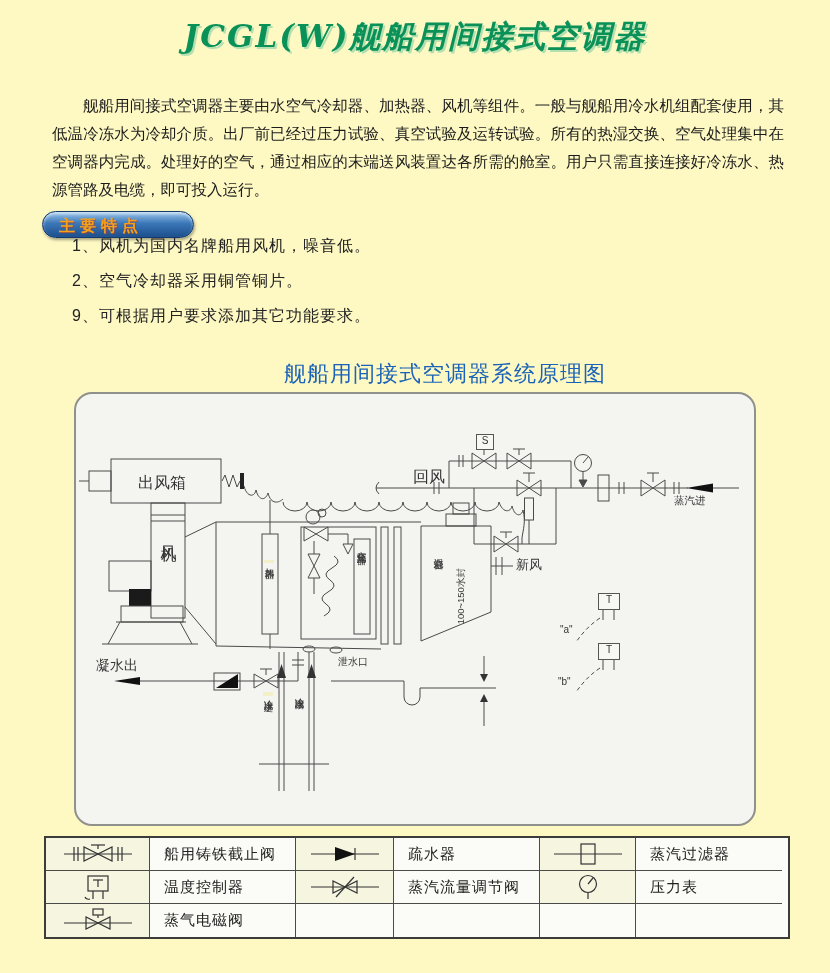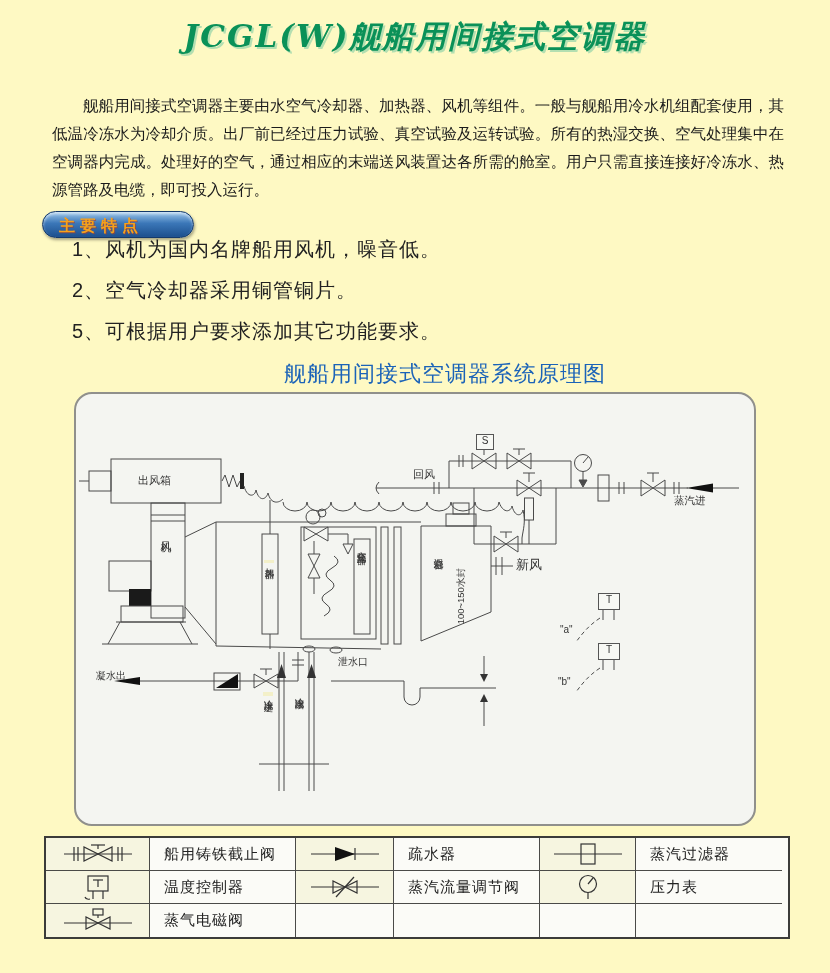--- a/index.html
+++ b/index.html
@@ -14,29 +14,29 @@
   .intro{position:absolute;left:52px;top:76px;width:732px;
     font-size:15.5px;line-height:1.82;text-align:justify;text-indent:2em;color:#1b1b1b;}
   
   .badge{position:absolute;left:42px;top:187px;width:152px;height:27px;
     border-radius:14px;border:1px solid #14396b;
     background:linear-gradient(180deg,#9cc6ea 0%,#3b77b8 45%,#1c4f8d 100%);
     box-shadow:inset 0 2px 3px rgba(255,255,255,.55),1px 2px 3px rgba(0,0,0,.35);
     color:#f7a11a;font-weight:bold;font-size:16px;letter-spacing:5px;
     line-height:27px;padding-left:16px;box-sizing:border-box;
     text-shadow:1px 1px 0 rgba(170,60,40,.65);margin-top:24px;}
-  .features{position:absolute;left:72px;top:236px;font-size:20px;color:#222;}
+  .features{position:absolute;left:72px;top:236px;font-size:16px;color:#222;}
   .features .feat{margin-bottom:14px;letter-spacing:1px;}
   
   .diagram-title{position:absolute;top:359px;left:0;width:100%;text-align:center;
     font-size:22px;font-weight:normal;letter-spacing:1px;color:#1b63b8;padding-left:30px;}
   .panel{position:absolute;left:74px;top:392px;width:682px;height:434px;
     background:#f4f5f1;border:2px solid #90908c;border-radius:18px;box-sizing:border-box;}
   .panel svg{position:absolute;left:0;top:0;}
-  .dlabel{position:absolute;font-size:11px;color:#333;white-space:nowrap;line-height:1.1;}
+  .dlabel{position:absolute;font-size:16px;color:#333;white-space:nowrap;line-height:1.1;}
   .vlabel{writing-mode:vertical-rl;text-orientation:upright;letter-spacing:1px;}
   .boxed{border:1px solid #555;background:#f7f8f4;text-align:center;}
   .hl{background:#f3f0c9;}
   .rot{transform:rotate(-90deg);transform-origin:center center;}
   
   .legend{position:absolute;left:44px;top:836px;width:742px;
     border:2px solid #3c3c3a;background:#fbfbf7;
     display:grid;grid-template-columns:104px 146px 98px 146px 96px 146px;
     grid-auto-rows:33px;}
   .lcell{border-right:1px solid #4a4a48;border-bottom:1px solid #4a4a48;
@@ -54,21 +54,21 @@
 
   <div class="main-title">JCGL(W)舰船用间接式空调器</div>
 
   <p class="intro">舰船用间接式空调器主要由水空气冷却器、加热器、风机等组件。一般与舰船用冷水机组配套使用，其低温冷冻水为冷却介质。出厂前已经过压力试验、真空试验及运转试验。所有的热湿交换、空气处理集中在空调器内完成。处理好的空气，通过相应的末端送风装置达各所需的舱室。用户只需直接连接好冷冻水、热源管路及电缆，即可投入运行。</p>
 
   <div class="badge">主要特点</div>
 
   <div class="features">
     <div class="feat">1、风机为国内名牌船用风机，噪音低。</div>
     <div class="feat">2、空气冷却器采用铜管铜片。</div>
-    <div class="feat">5、可根据用户要求添加其它功能要求。</div>
+    <div class="feat">9、可根据用户要求添加其它功能要求。</div>
   </div>
 
   <div class="diagram-title">舰船用间接式空调器系统原理图</div>
 
   <div class="panel">
     <svg width="682" height="433" viewBox="0 0 682 433">
       <g fill="none" stroke="#4a4a4a" stroke-width="1">
 
         <g>
           <line x1="3" y1="87" x2="13" y2="87"></line>
@@ -248,21 +248,21 @@
     <div class="dlabel boxed" style="left:400px;top:40px;width:16px;height:14px;font-size:10px;">S</div>
     <div class="dlabel" style="left:598px;top:101px;font-size:10.5px;">蒸汽进</div>
     <div class="dlabel" style="left:440px;top:164px;font-size:13px;">新风</div>
     <div class="dlabel vlabel" style="left:357px;top:156px;font-size:10px;">混合箱</div>
     <div class="dlabel vlabel hl" style="left:188px;top:166px;font-size:9.5px;">加热器</div>
     <div class="dlabel vlabel" style="left:280px;top:150px;font-size:9.5px;">空气冷却器</div>
     <div class="dlabel boxed" style="left:522px;top:199px;width:20px;height:15px;font-size:10px;">T</div>
     <div class="dlabel boxed" style="left:522px;top:249px;width:20px;height:15px;font-size:10px;">T</div>
     <div class="dlabel" style="left:484px;top:230px;font-size:10px;">"a"</div>
     <div class="dlabel" style="left:482px;top:282px;font-size:10px;">"b"</div>
-    <div class="dlabel" style="left:20px;top:276px;font-size:10px;">凝水出</div>
+    <div class="dlabel" style="left:20px;top:264px;font-size:14px;">凝水出</div>
     <div class="dlabel" style="left:262px;top:262px;font-size:10px;">泄水口</div>
     <div class="dlabel rot" style="left:340px;top:197px;width:90px;text-align:center;font-size:9.5px;">100~150水封</div>
     <div class="dlabel vlabel hl" style="left:187px;top:298px;font-size:9.5px;">冷冻水进</div>
     <div class="dlabel vlabel" style="left:218px;top:296px;font-size:9.5px;">冷冻水回</div>
   </div>
 
   <div class="legend">
 
     <div class="lcell lsym tint">
       <svg width="72" height="28" viewBox="0 0 72 28">

